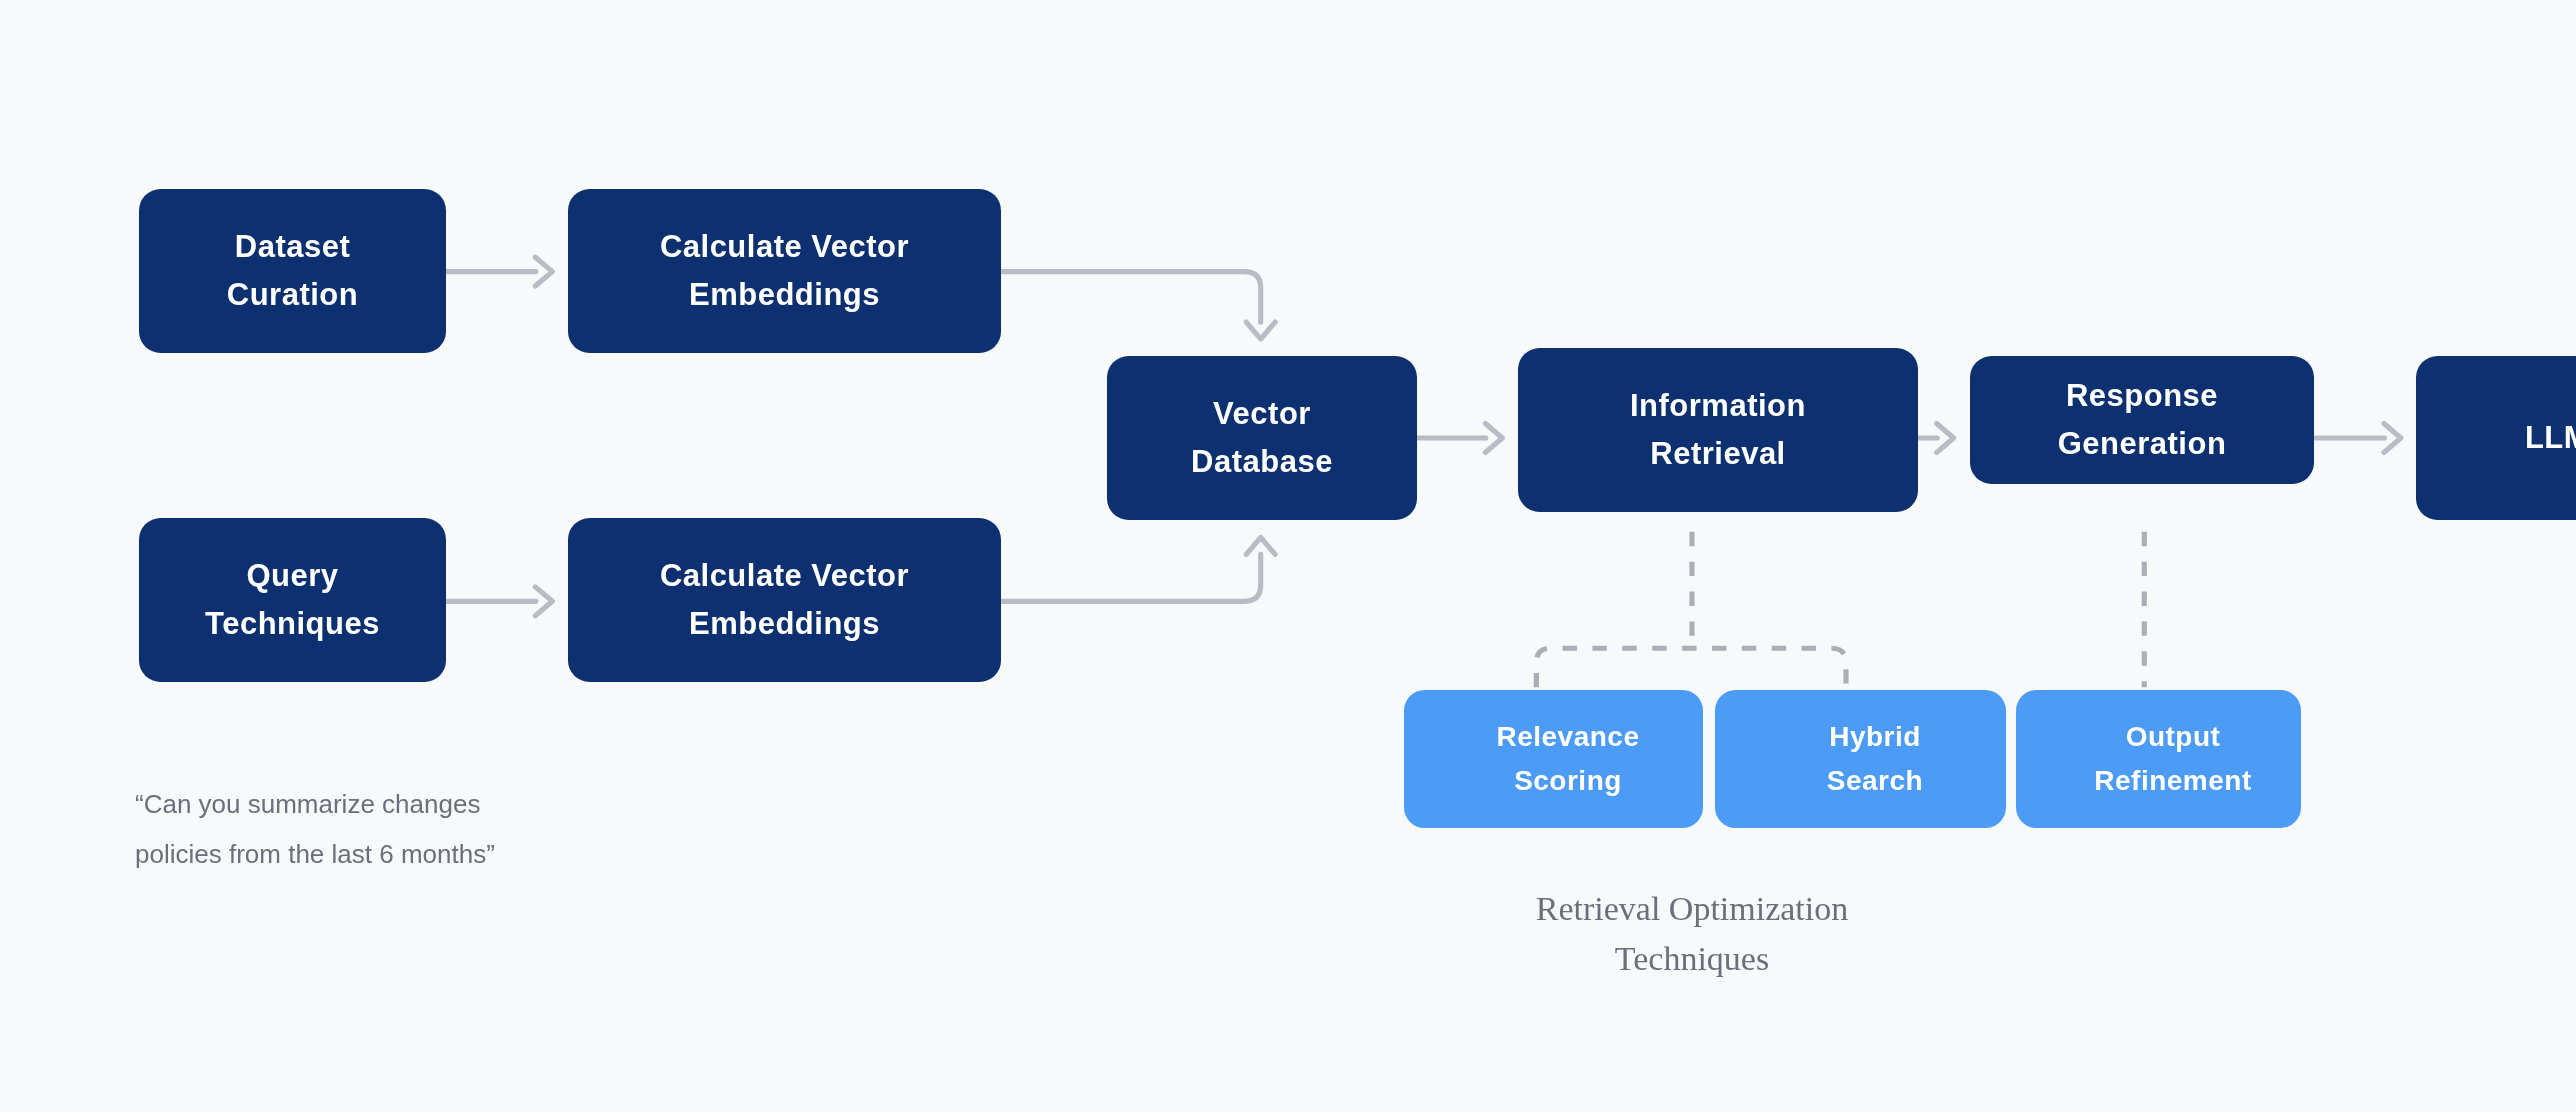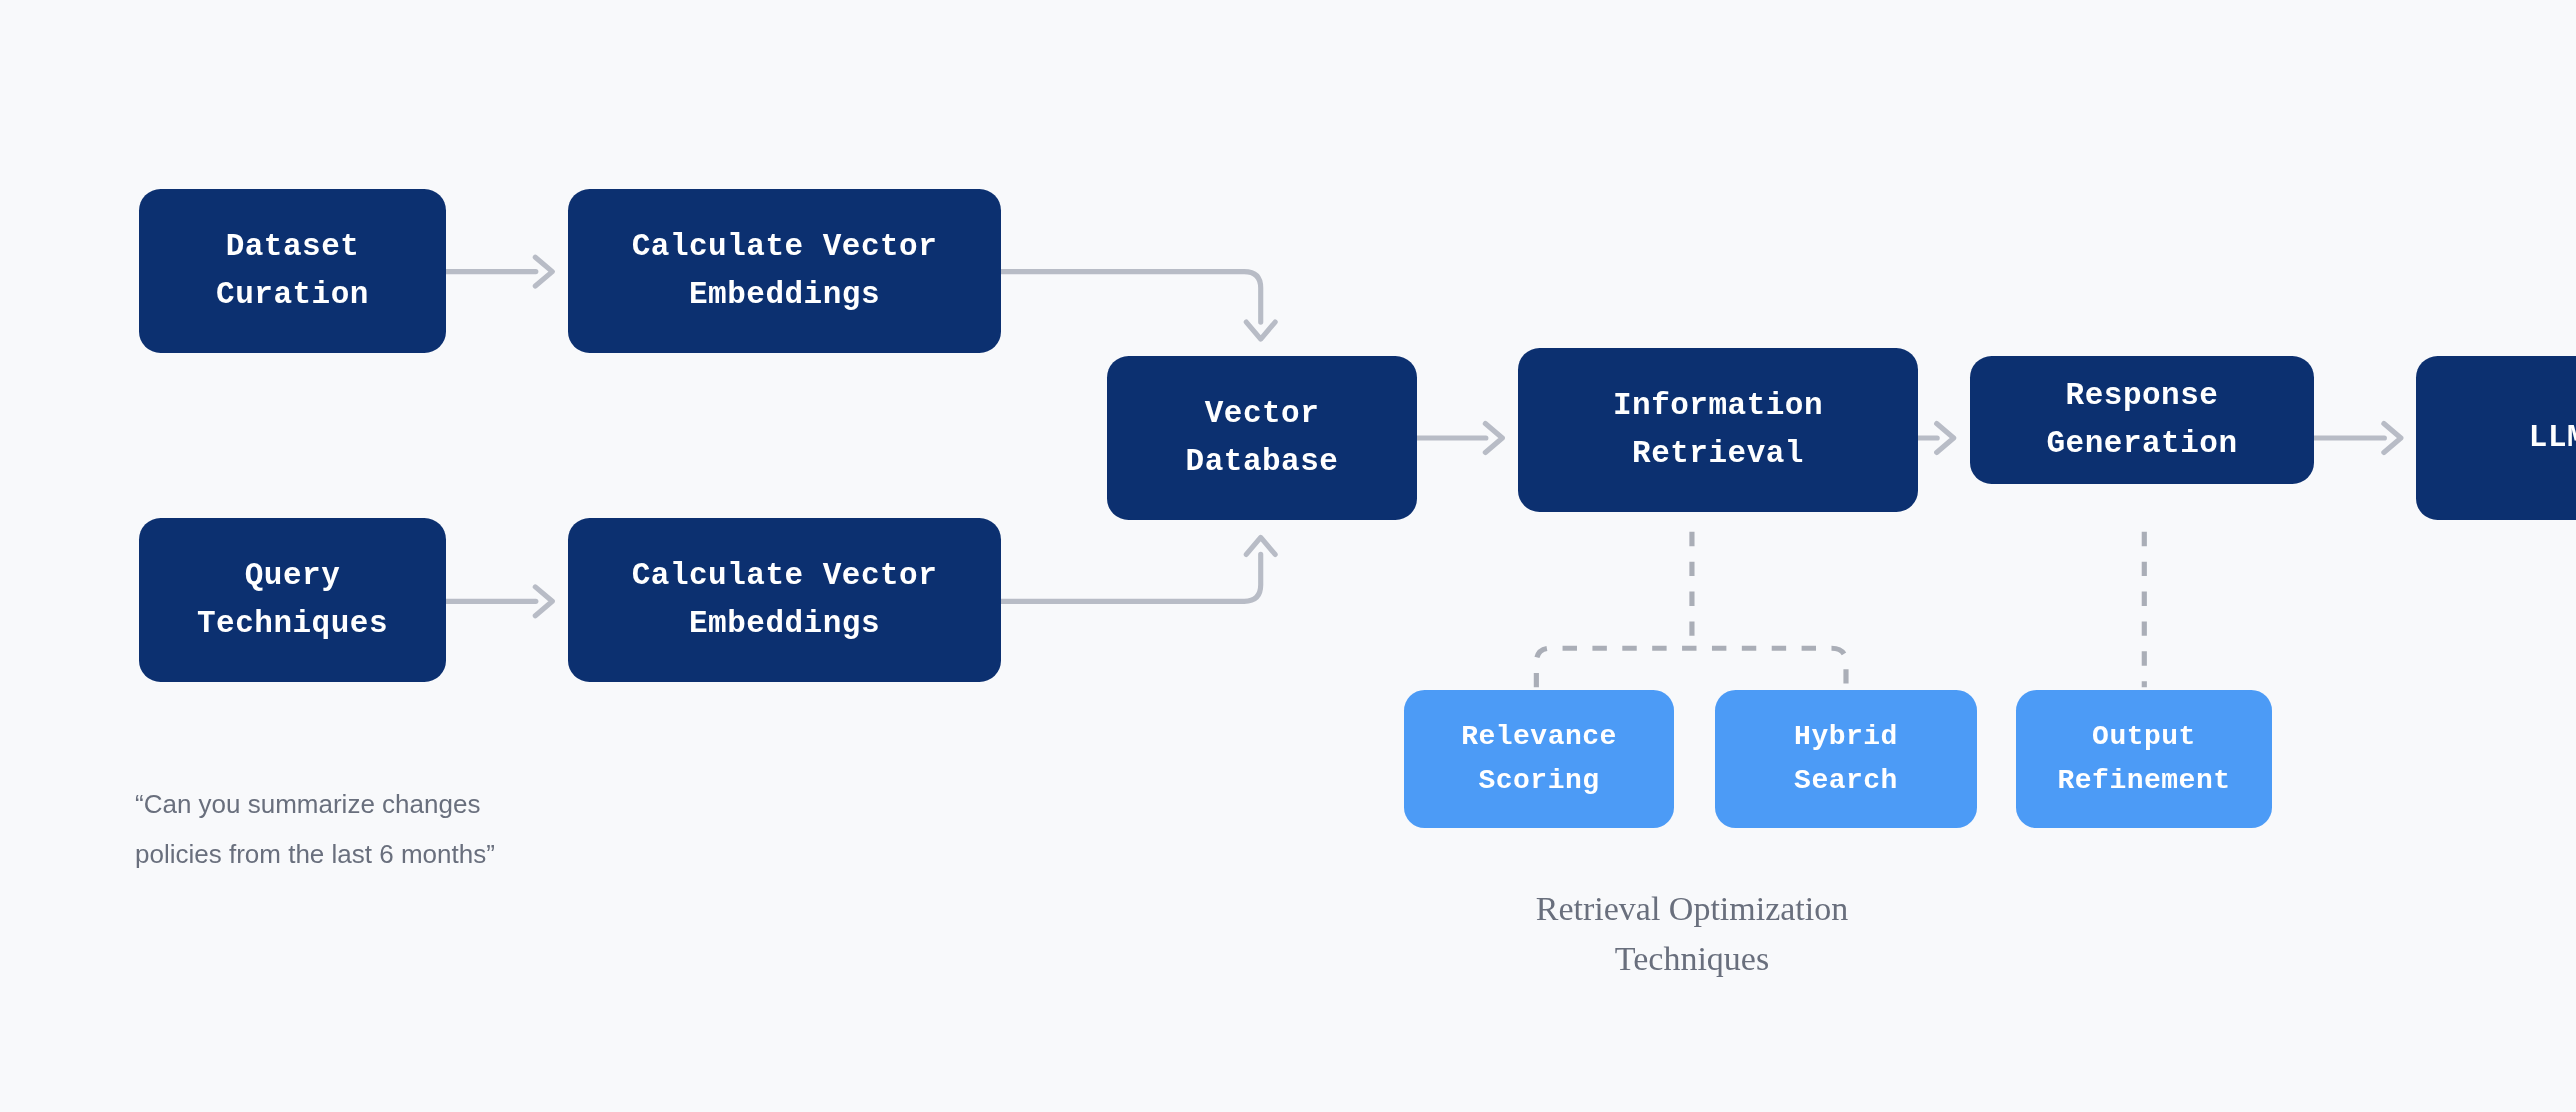--- a/index.html
+++ b/index.html
@@ -20,31 +20,30 @@
   }
   .canvas{position:relative;width:3286px;height:1113px;}
   .connectors{position:absolute;left:0;top:0;width:3286px;height:1113px;}
   .arrow-line{stroke:var(--arrow);stroke-width:10;fill:none;stroke-linecap:round;stroke-linejoin:round;}
   .dash-line{stroke:var(--dash);stroke-width:10;fill:none;stroke-dasharray:28 30;stroke-linecap:butt;}
   .node{
     position:absolute;
     display:flex;flex-direction:column;align-items:center;justify-content:center;
     text-align:center;color:var(--box-text);
     letter-spacing:0.5px;
-    font-family:Liberation Mono, monospace;
   }
   .node.dark{
     background:var(--navy);
     border-radius:21.6px;
     font-size:31px;font-weight:600;line-height:48px;
   }
   .node.light{
     background:var(--light-blue);
     border-radius:20.6px;
-    font-size:28px;font-weight:600;line-height:44px;
+    font-size:28px;font-weight:600;line-height:44px;padding-left:29px;
   }
   .quote{
     position:absolute;left:135px;top:779px;width:824px;
     color:var(--text-gray);font-size:26px;line-height:50px;font-weight:500;
     text-align:left;
   }
   .caption{
     position:absolute;left:1357px;top:884px;width:670px;
     color:var(--text-gray);font-size:34px;line-height:50px;font-weight:500;
     text-align:center;

